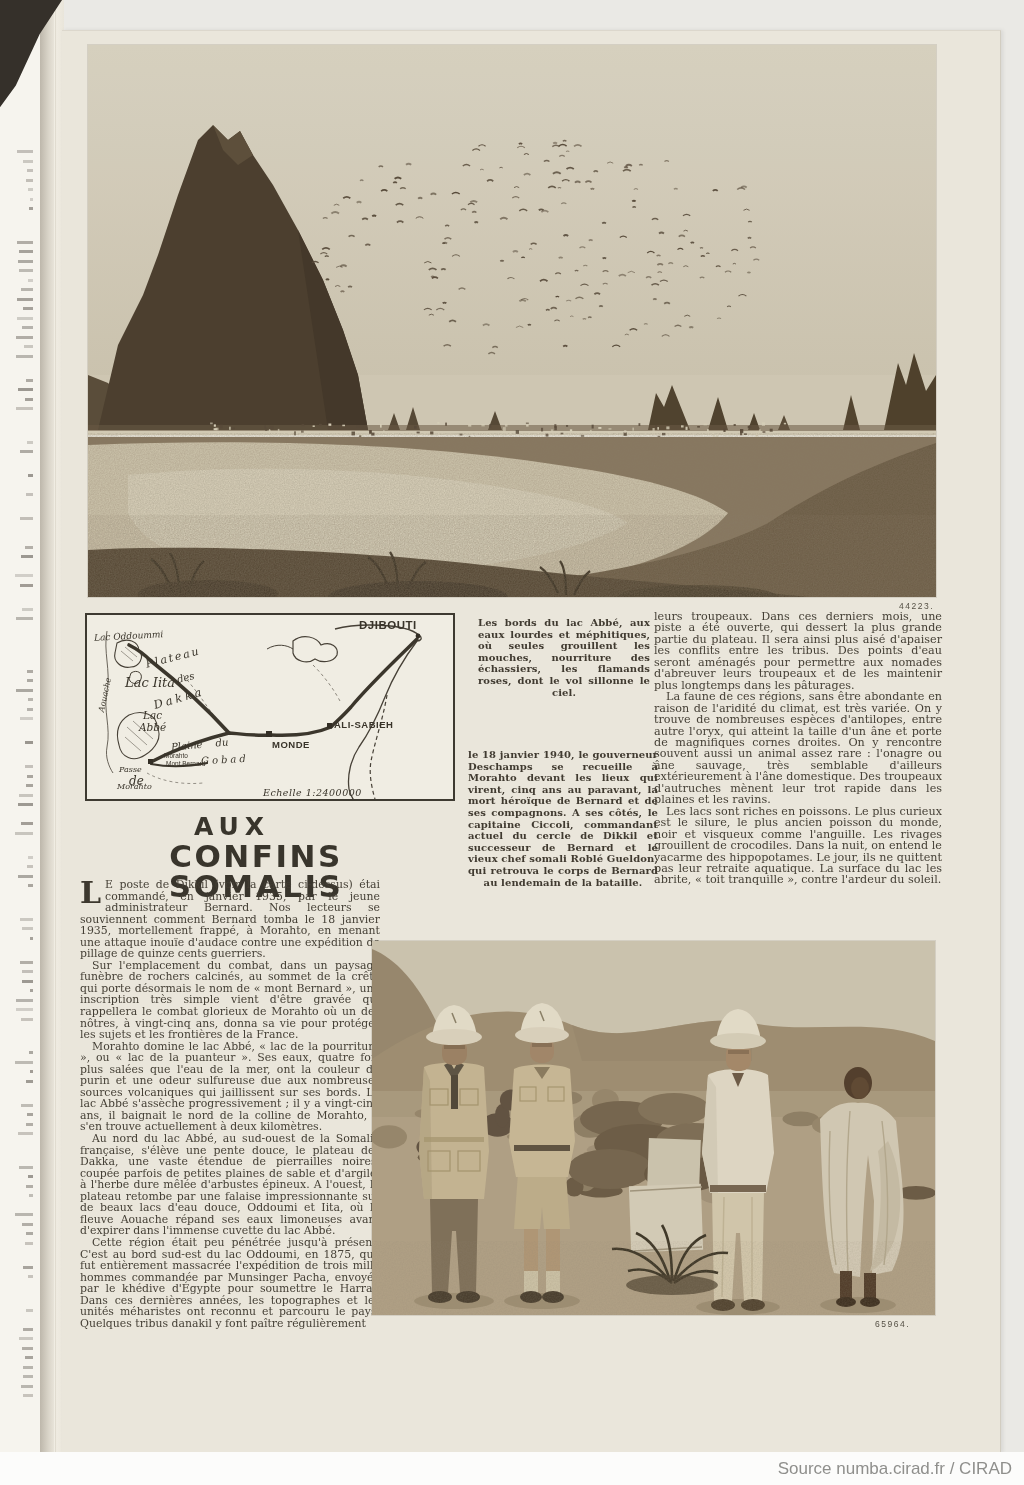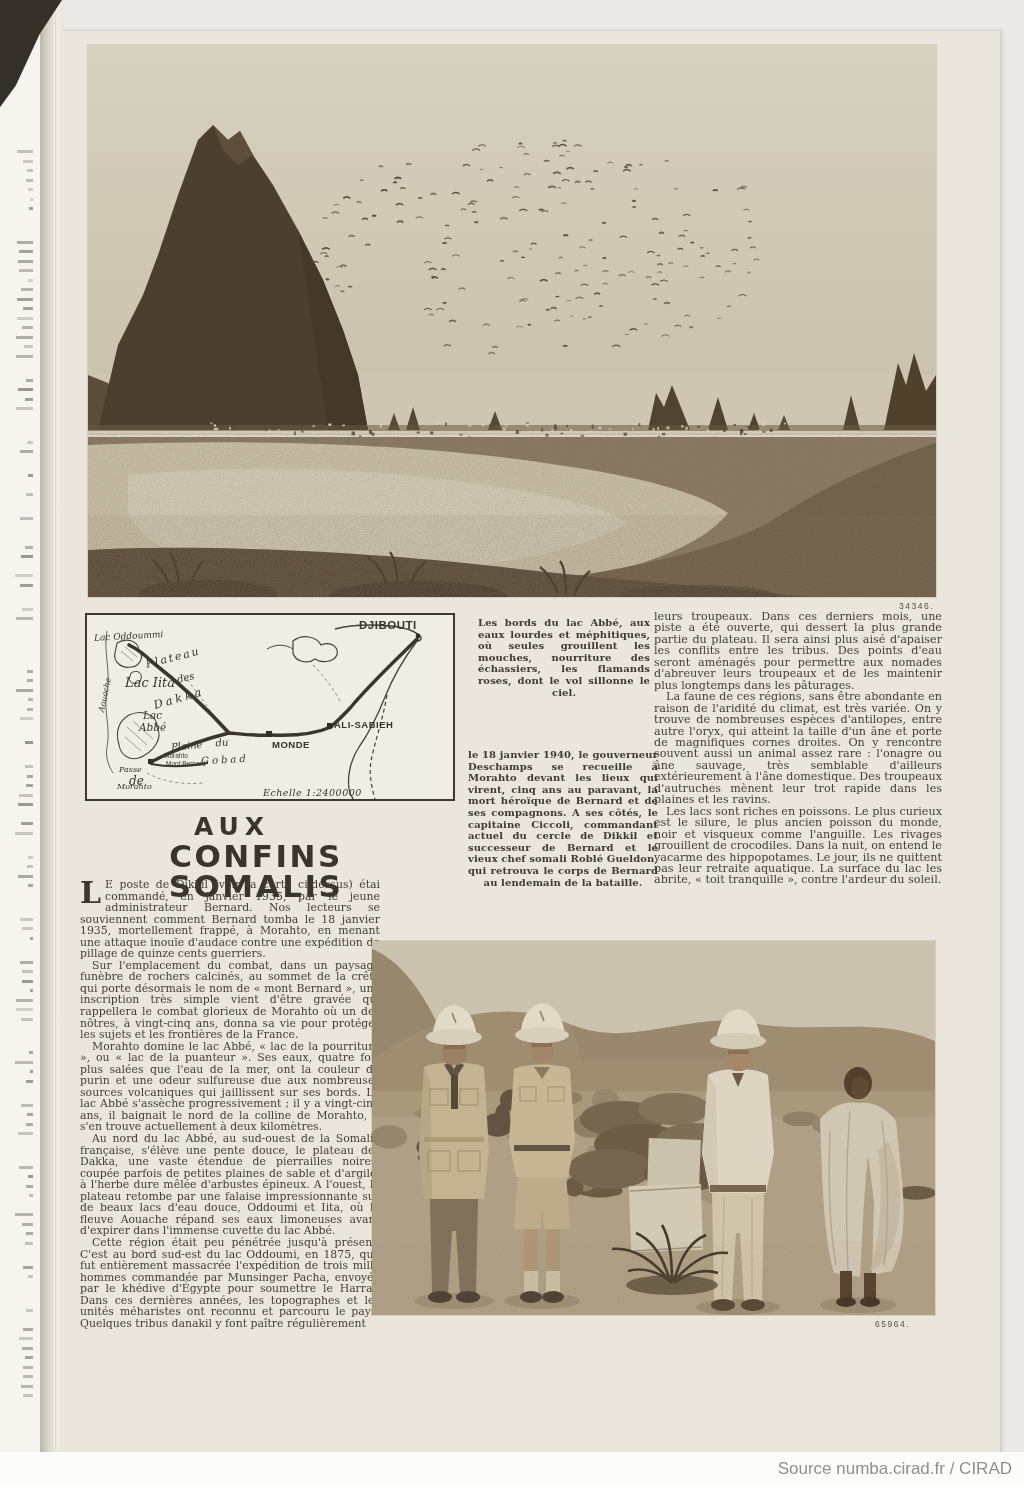--- a/index.html
+++ b/index.html
@@ -484,21 +484,21 @@
           <path d="M585.9,144.2 q1.8694921731948853,-1.4955937385559084 3.7389843463897705,0" stroke="#57493a" stroke-width="1.31" fill="none" opacity="0.52"></path>
           <path d="M412.2,174.3 q3.622840955853462,-2.89827276468277 7.245681911706924,0" stroke="#57493a" stroke-width="1.90" fill="none" opacity="0.65"></path>
           <path d="M453.4,167.1 q3.4795943051576614,-2.7836754441261293 6.959188610315323,0" stroke="#57493a" stroke-width="1.76" fill="none" opacity="0.55"></path>
         </g>
 
       <rect y="388" width="848" height="164" filter="url(#grain1)" opacity=".5"></rect>
       <rect y="470" width="848" height="82" filter="url(#grain1)" opacity=".45"></rect>
       <rect width="848" height="552" fill="#6b5a42" opacity=".05"></rect>
     </svg>
   </div>
-  <div class="photo-num num1">34346.</div>
+  <div class="photo-num num1">44223.</div>
 
   <div class="map">
     <svg viewBox="0 0 366 184">
       <g stroke="#474137" fill="none">
 
         <path d="M248,14 C270,8 318,8 332,20 C336,23 334,26 330,26 C318,42 306,62 298,82 C290,102 282,118 272,132 C264,144 260,160 262,174 C263,180 266,184 268,187" stroke-width="1.3"></path>
         <path d="M206,26 C216,18 230,22 234,30 C244,26 252,32 250,40 C246,48 234,48 228,44 C220,50 208,46 206,38 Z" stroke-width="1.2"></path>
         <path d="M180,34 C190,28 200,30 206,34" stroke-width="1"></path>
 
         <path d="M20,16 C16,36 24,56 20,76 C16,96 24,112 20,132 C18,142 22,152 26,158" stroke-width="1" opacity=".8"></path>

